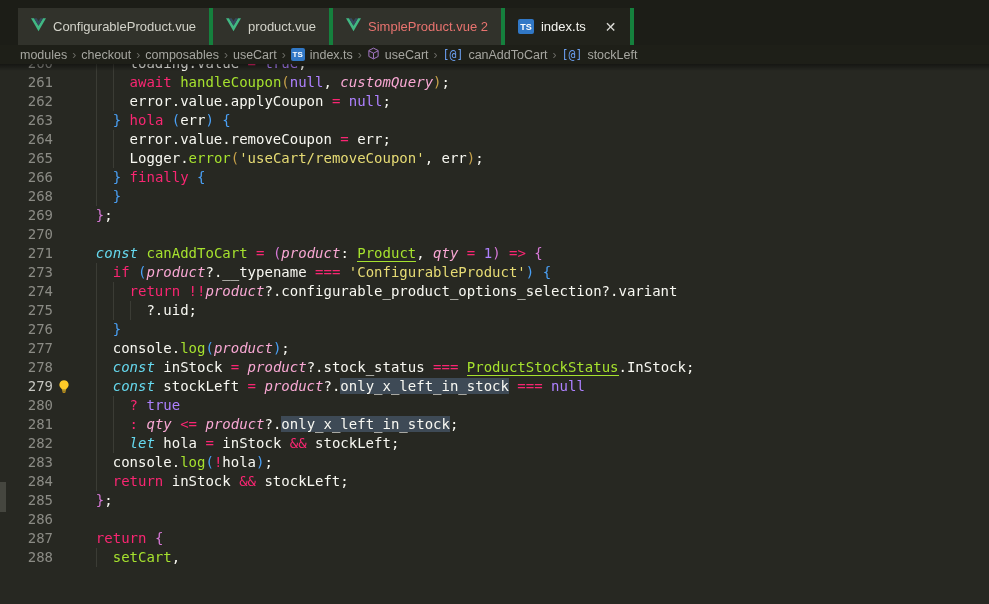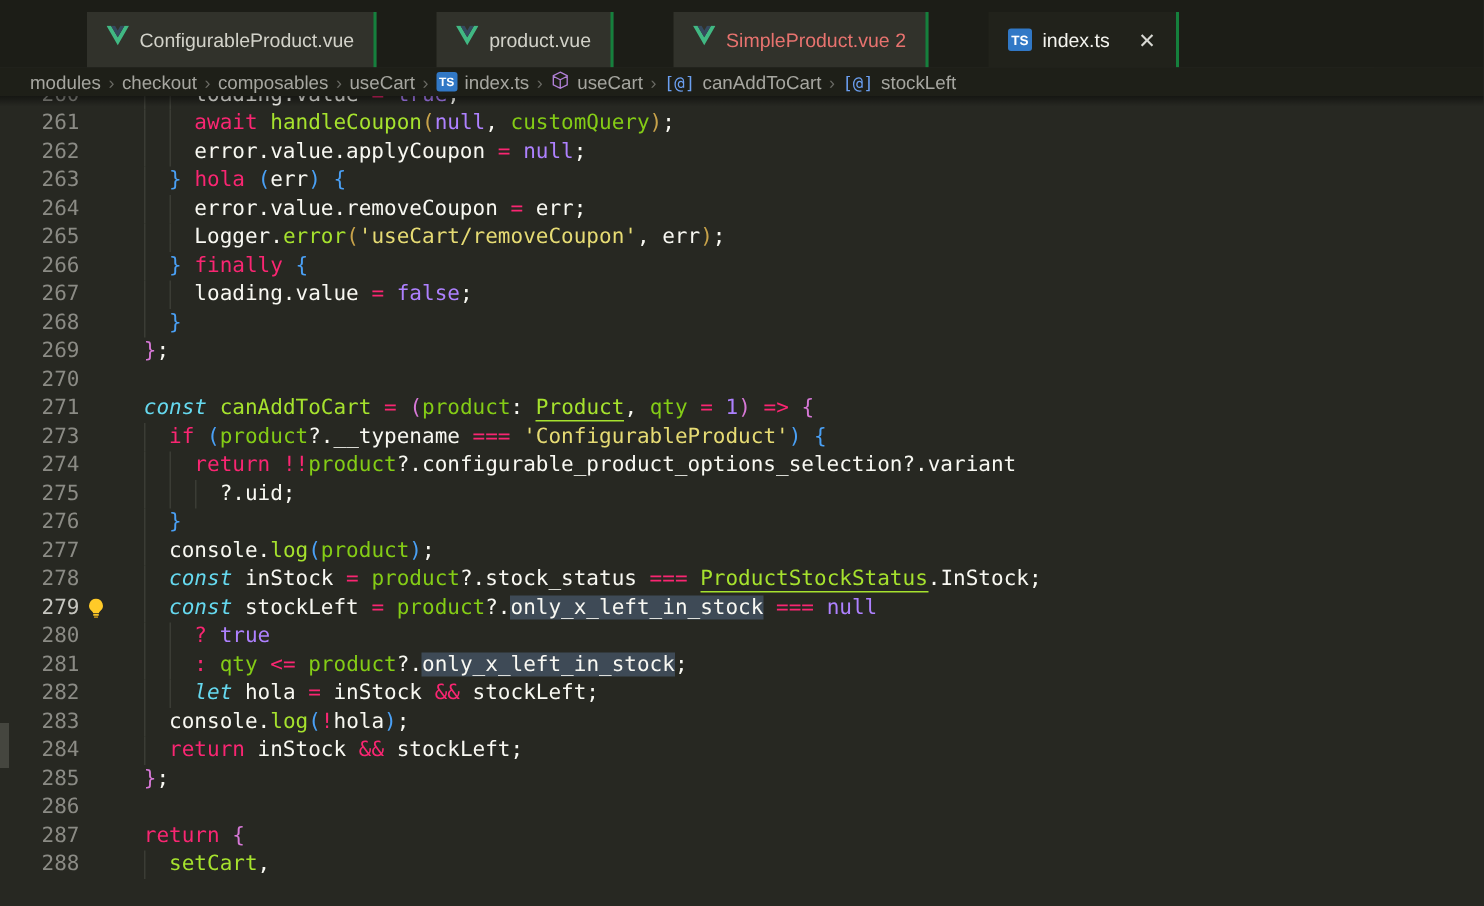--- a/index.html
+++ b/index.html
@@ -3,21 +3,21 @@
 <meta charset="utf-8">
 <style>
   html,body{margin:0;padding:0;}
   body{width:989px;height:604px;overflow:hidden;background:#272822;
        font-family:"Liberation Sans",sans-serif;position:relative;}
 
   
   .tabbar{position:absolute;top:0;left:0;width:989px;height:45px;background:#1c1d17;}
   .tabs{position:absolute;top:8px;left:18px;height:37px;display:flex;}
   .tab{display:flex;align-items:center;gap:7px;padding:0 13px;height:37px;
-       background:#31322b;border-right:2px solid #15803d;cursor:pointer;box-sizing:border-box;margin-left:40px;}
+       background:#31322b;border-right:4px solid #15803d;cursor:pointer;box-sizing:border-box;}
   .tab .tab-label{font-size:13px;color:#d2d2c9;white-space:nowrap;}
   .tab.active{background:#21221b;}
   .tab.active .tab-label{color:#f4f4ef;}
   .tab.error .tab-label{color:#e8736f;}
   .tab-close{margin-left:12px;color:#d8d8d3;font-size:14px;line-height:14px;cursor:pointer;}
   .ts-badge{width:16px;height:15px;background:#3178c6;color:#fff;border-radius:2px;
             font-size:9px;font-weight:bold;display:flex;align-items:center;justify-content:center;}
 
   
   .breadcrumbs{position:absolute;top:45px;left:0;width:989px;height:19px;background:#1e1f18;
@@ -41,21 +41,21 @@
   .glyph svg{position:absolute;left:4px;top:2px;}
   .lc{position:relative;white-space:pre;color:#f8f8f2;}
   .guide{position:absolute;top:0;height:19px;width:1px;background:#3b3c35;}
 
   
   .t{color:#f8f8f2;}
   .k{color:#f92672;}
   .f{color:#a6e22e;margin-top:48px;}
   .ty{color:#a6e22e;border-bottom:1px solid #a6e22e;}
   .c{color:#ae81ff;}
-  .p{color:#84cc16;}
+  .p{color:#f9a8d4;font-style:italic;}
   .d{color:#66d9ef;font-style:italic;}
   .s{color:#e6db74;}
   .cm{color:#7b7c70;}
   .b1{color:#c7a24a;}
   .b2{color:#d678d6;}
   .b3{color:#4aa0f5;}
   .hl{background:#3e4a56;}
 
   .leftbar{position:absolute;left:0;top:437px;width:6px;height:30px;background:#45463f;z-index:6;}
 </style>
@@ -136,21 +136,20 @@
 
 <div class="editor">
   <div class="code">
       <div class="line"><span class="ln">260</span><span class="glyph"></span><span class="lc"><span class="guide" style="left: 17px;"></span><span class="guide" style="left: 34px;"></span><span>      </span><span class="t">loading.value </span><span class="k">=</span><span class="t"> </span><span class="c">true</span><span class="t">;</span></span></div>
       <div class="line"><span class="ln">261</span><span class="glyph"></span><span class="lc"><span class="guide" style="left: 17px;"></span><span class="guide" style="left: 34px;"></span><span>      </span><span class="k">await</span><span class="t"> </span><span class="f">handleCoupon</span><span class="b1">(</span><span class="c">null</span><span class="t">, </span><span class="p">customQuery</span><span class="b1">)</span><span class="t">;</span></span></div>
       <div class="line"><span class="ln">262</span><span class="glyph"></span><span class="lc"><span class="guide" style="left: 17px;"></span><span class="guide" style="left: 34px;"></span><span>      </span><span class="t">error.value.applyCoupon </span><span class="k">=</span><span class="t"> </span><span class="c">null</span><span class="t">;</span></span></div>
       <div class="line"><span class="ln">263</span><span class="glyph"></span><span class="lc"><span class="guide" style="left: 17px;"></span><span>    </span><span class="b3">}</span><span class="t"> </span><span class="k">hola</span><span class="t"> </span><span class="b3">(</span><span class="t">err</span><span class="b3">)</span><span class="t"> </span><span class="b3">{</span></span></div>
       <div class="line"><span class="ln">264</span><span class="glyph"></span><span class="lc"><span class="guide" style="left: 17px;"></span><span class="guide" style="left: 34px;"></span><span>      </span><span class="t">error.value.removeCoupon </span><span class="k">=</span><span class="t"> err;</span></span></div>
       <div class="line"><span class="ln">265</span><span class="glyph"></span><span class="lc"><span class="guide" style="left: 17px;"></span><span class="guide" style="left: 34px;"></span><span>      </span><span class="t">Logger.</span><span class="f">error</span><span class="b1">(</span><span class="s">'useCart/removeCoupon'</span><span class="t">, err</span><span class="b1">)</span><span class="t">;</span></span></div>
       <div class="line"><span class="ln">266</span><span class="glyph"></span><span class="lc"><span class="guide" style="left: 17px;"></span><span>    </span><span class="b3">}</span><span class="t"> </span><span class="k">finally</span><span class="t"> </span><span class="b3">{</span></span></div>
-      <div class="line"><span class="ln">267</span><span class="glyph"></span><span class="lc"><span class="guide" style="left: 17px;"></span><span class="guide" style="left: 34px;"></span><span>      </span><span class="t">loading.value </span><span class="k">=</span><span class="t"> </span><span class="c">false</span><span class="t">;</span></span></div>
       <div class="line"><span class="ln">268</span><span class="glyph"></span><span class="lc"><span class="guide" style="left: 17px;"></span><span>    </span><span class="b3">}</span></span></div>
       <div class="line"><span class="ln">269</span><span class="glyph"></span><span class="lc"><span>  </span><span class="b2">}</span><span class="t">;</span></span></div>
       <div class="line"><span class="ln">270</span><span class="glyph"></span><span class="lc"></span></div>
       <div class="line"><span class="ln">271</span><span class="glyph"></span><span class="lc"><span>  </span><span class="d">const</span><span class="t"> </span><span class="f">canAddToCart</span><span class="t"> </span><span class="k">=</span><span class="t"> </span><span class="b2">(</span><span class="p">product</span><span class="t">: </span><span class="ty">Product</span><span class="t">, </span><span class="p">qty</span><span class="t"> </span><span class="k">=</span><span class="t"> </span><span class="c">1</span><span class="b2">)</span><span class="t"> </span><span class="k">=&gt;</span><span class="t"> </span><span class="b2">{</span></span></div>
       <div class="line"><span class="ln">273</span><span class="glyph"></span><span class="lc"><span class="guide" style="left: 17px;"></span><span>    </span><span class="k">if</span><span class="t"> </span><span class="b3">(</span><span class="p">product</span><span class="t">?.__typename </span><span class="k">===</span><span class="t"> </span><span class="s">'ConfigurableProduct'</span><span class="b3">)</span><span class="t"> </span><span class="b3">{</span></span></div>
       <div class="line"><span class="ln">274</span><span class="glyph"></span><span class="lc"><span class="guide" style="left: 17px;"></span><span class="guide" style="left: 34px;"></span><span>      </span><span class="k">return</span><span class="t"> </span><span class="k">!!</span><span class="p">product</span><span class="t">?.configurable_product_options_selection?.variant</span></span></div>
       <div class="line"><span class="ln">275</span><span class="glyph"></span><span class="lc"><span class="guide" style="left: 17px;"></span><span class="guide" style="left: 34px;"></span><span class="guide" style="left: 51px;"></span><span>        </span><span class="t">?.uid;</span></span></div>
       <div class="line"><span class="ln">276</span><span class="glyph"></span><span class="lc"><span class="guide" style="left: 17px;"></span><span>    </span><span class="b3">}</span></span></div>
       <div class="line"><span class="ln">277</span><span class="glyph"></span><span class="lc"><span class="guide" style="left: 17px;"></span><span>    </span><span class="t">console.</span><span class="f">log</span><span class="b3">(</span><span class="p">product</span><span class="b3">)</span><span class="t">;</span></span></div>
       <div class="line"><span class="ln">278</span><span class="glyph"></span><span class="lc"><span class="guide" style="left: 17px;"></span><span>    </span><span class="d">const</span><span class="t"> inStock </span><span class="k">=</span><span class="t"> </span><span class="p">product</span><span class="t">?.stock_status </span><span class="k">===</span><span class="t"> </span><span class="ty">ProductStockStatus</span><span class="t">.InStock;</span></span></div>

